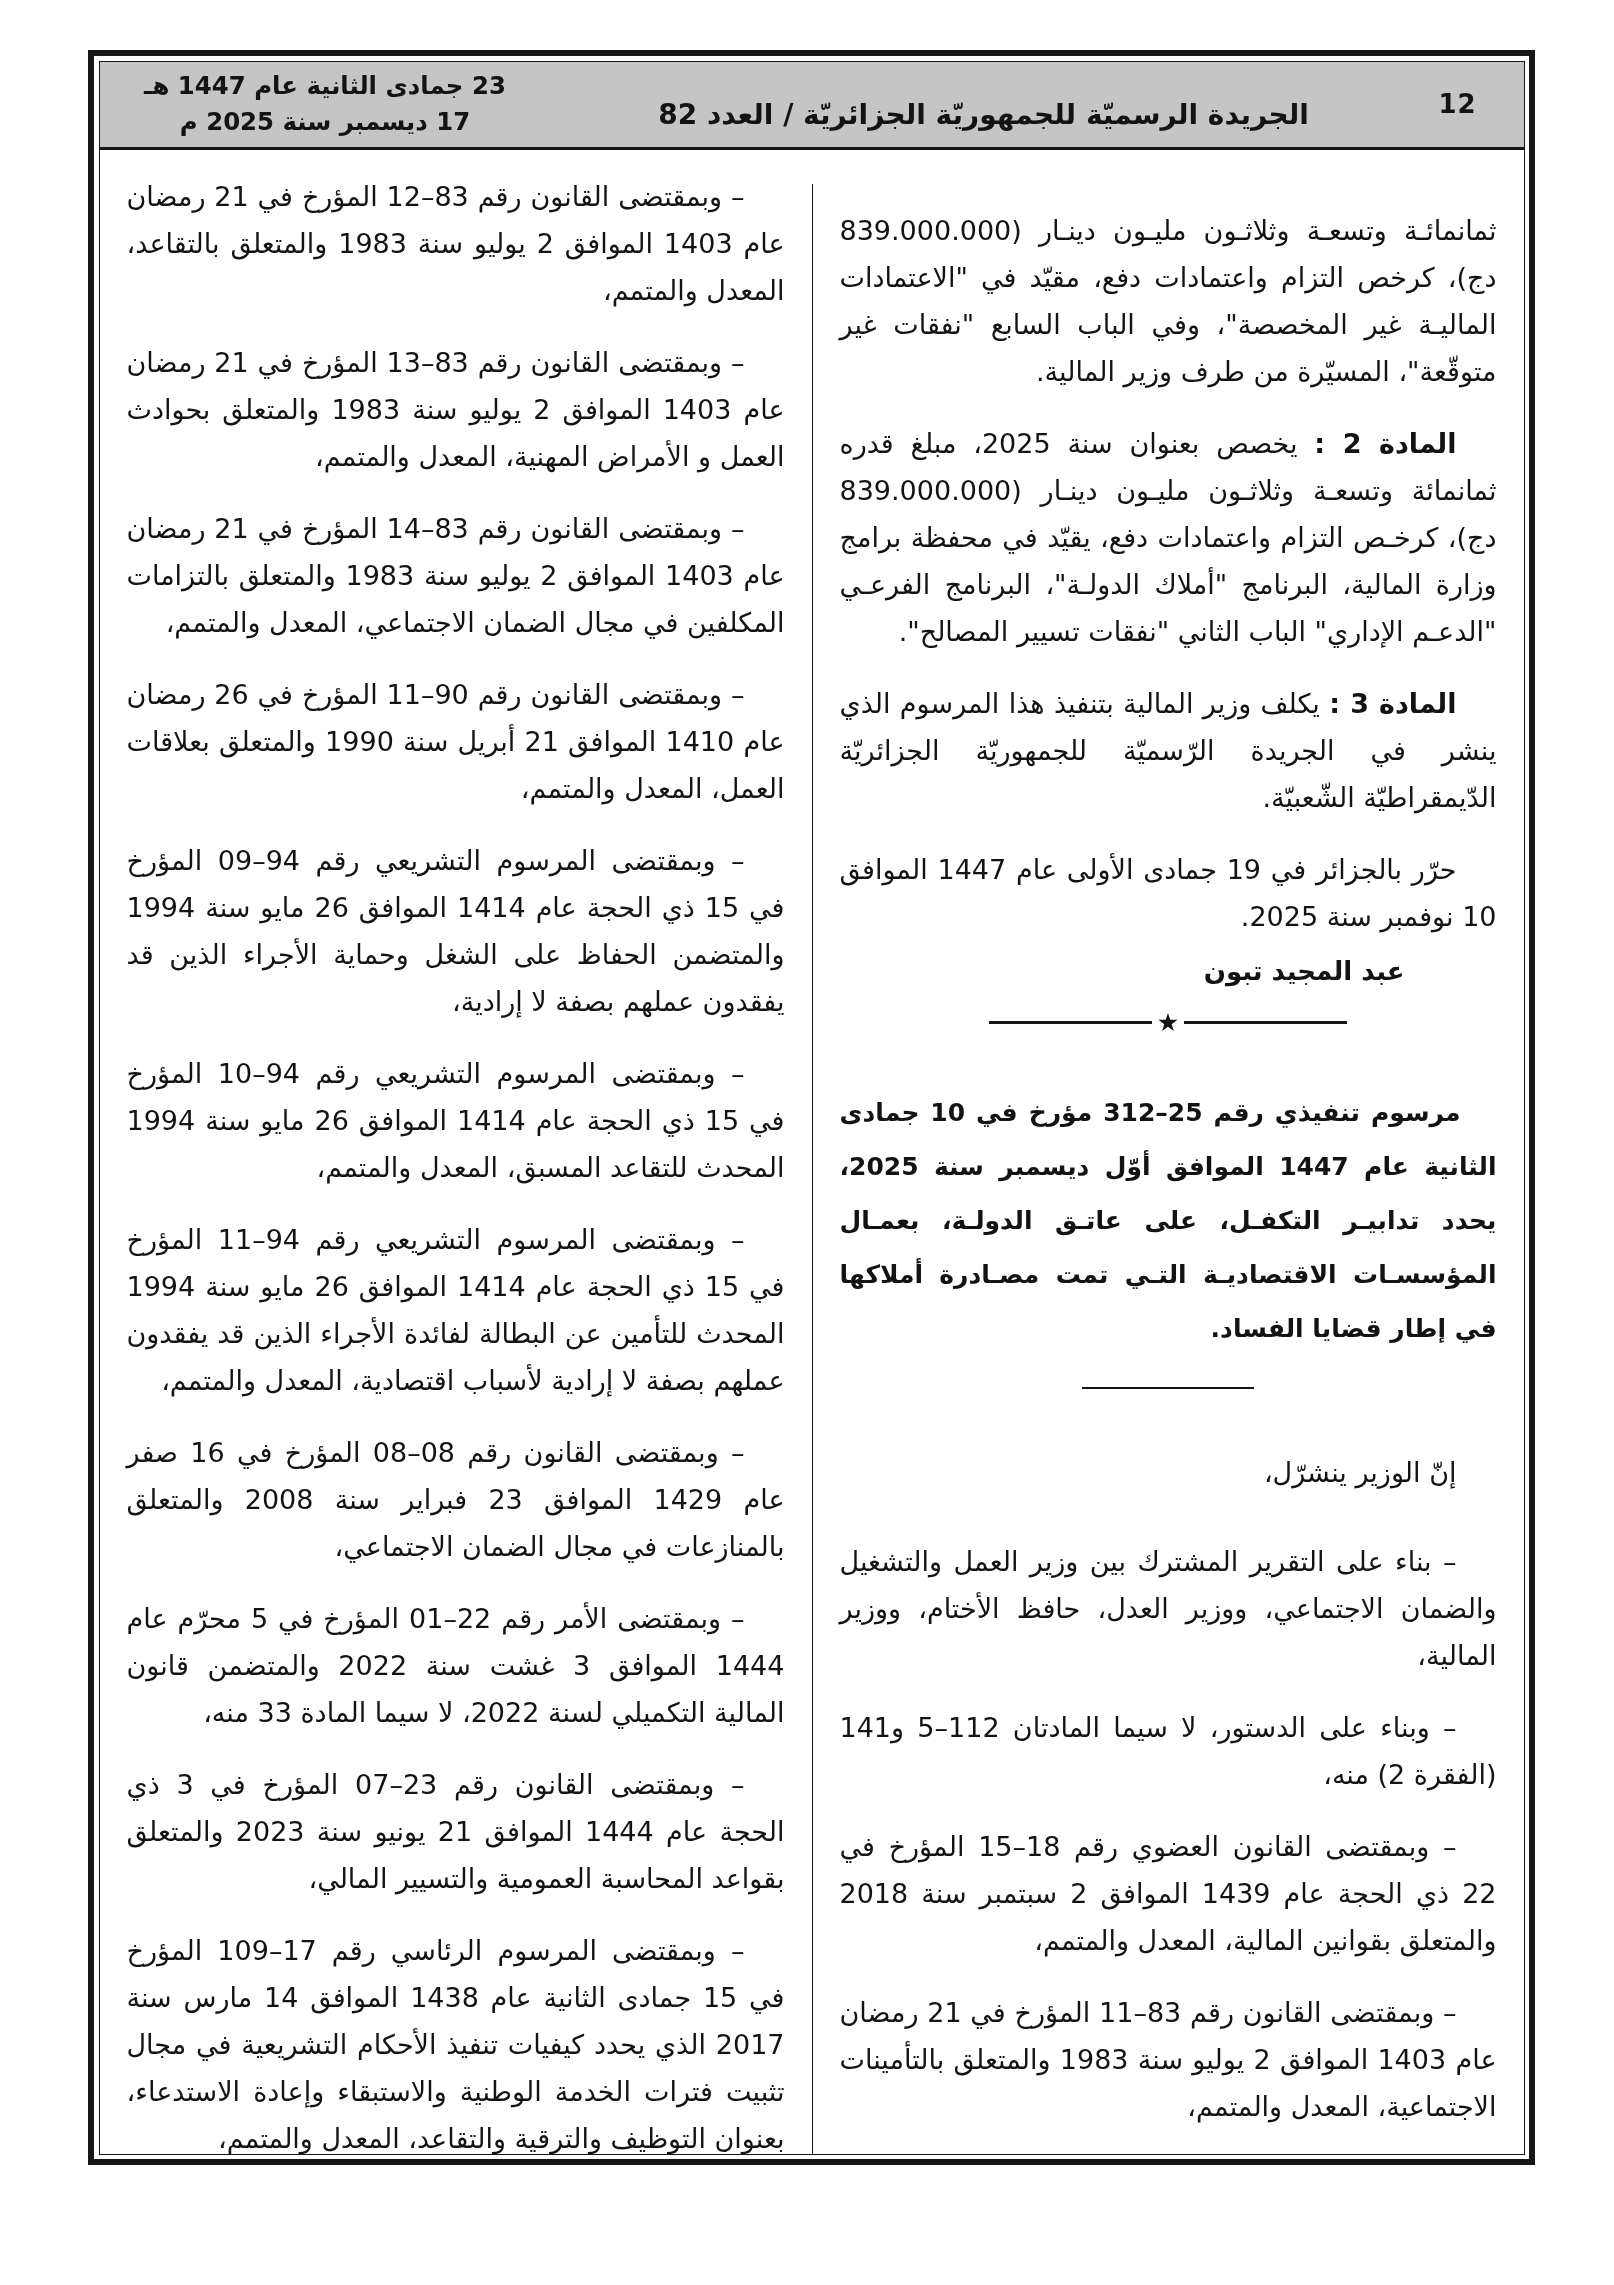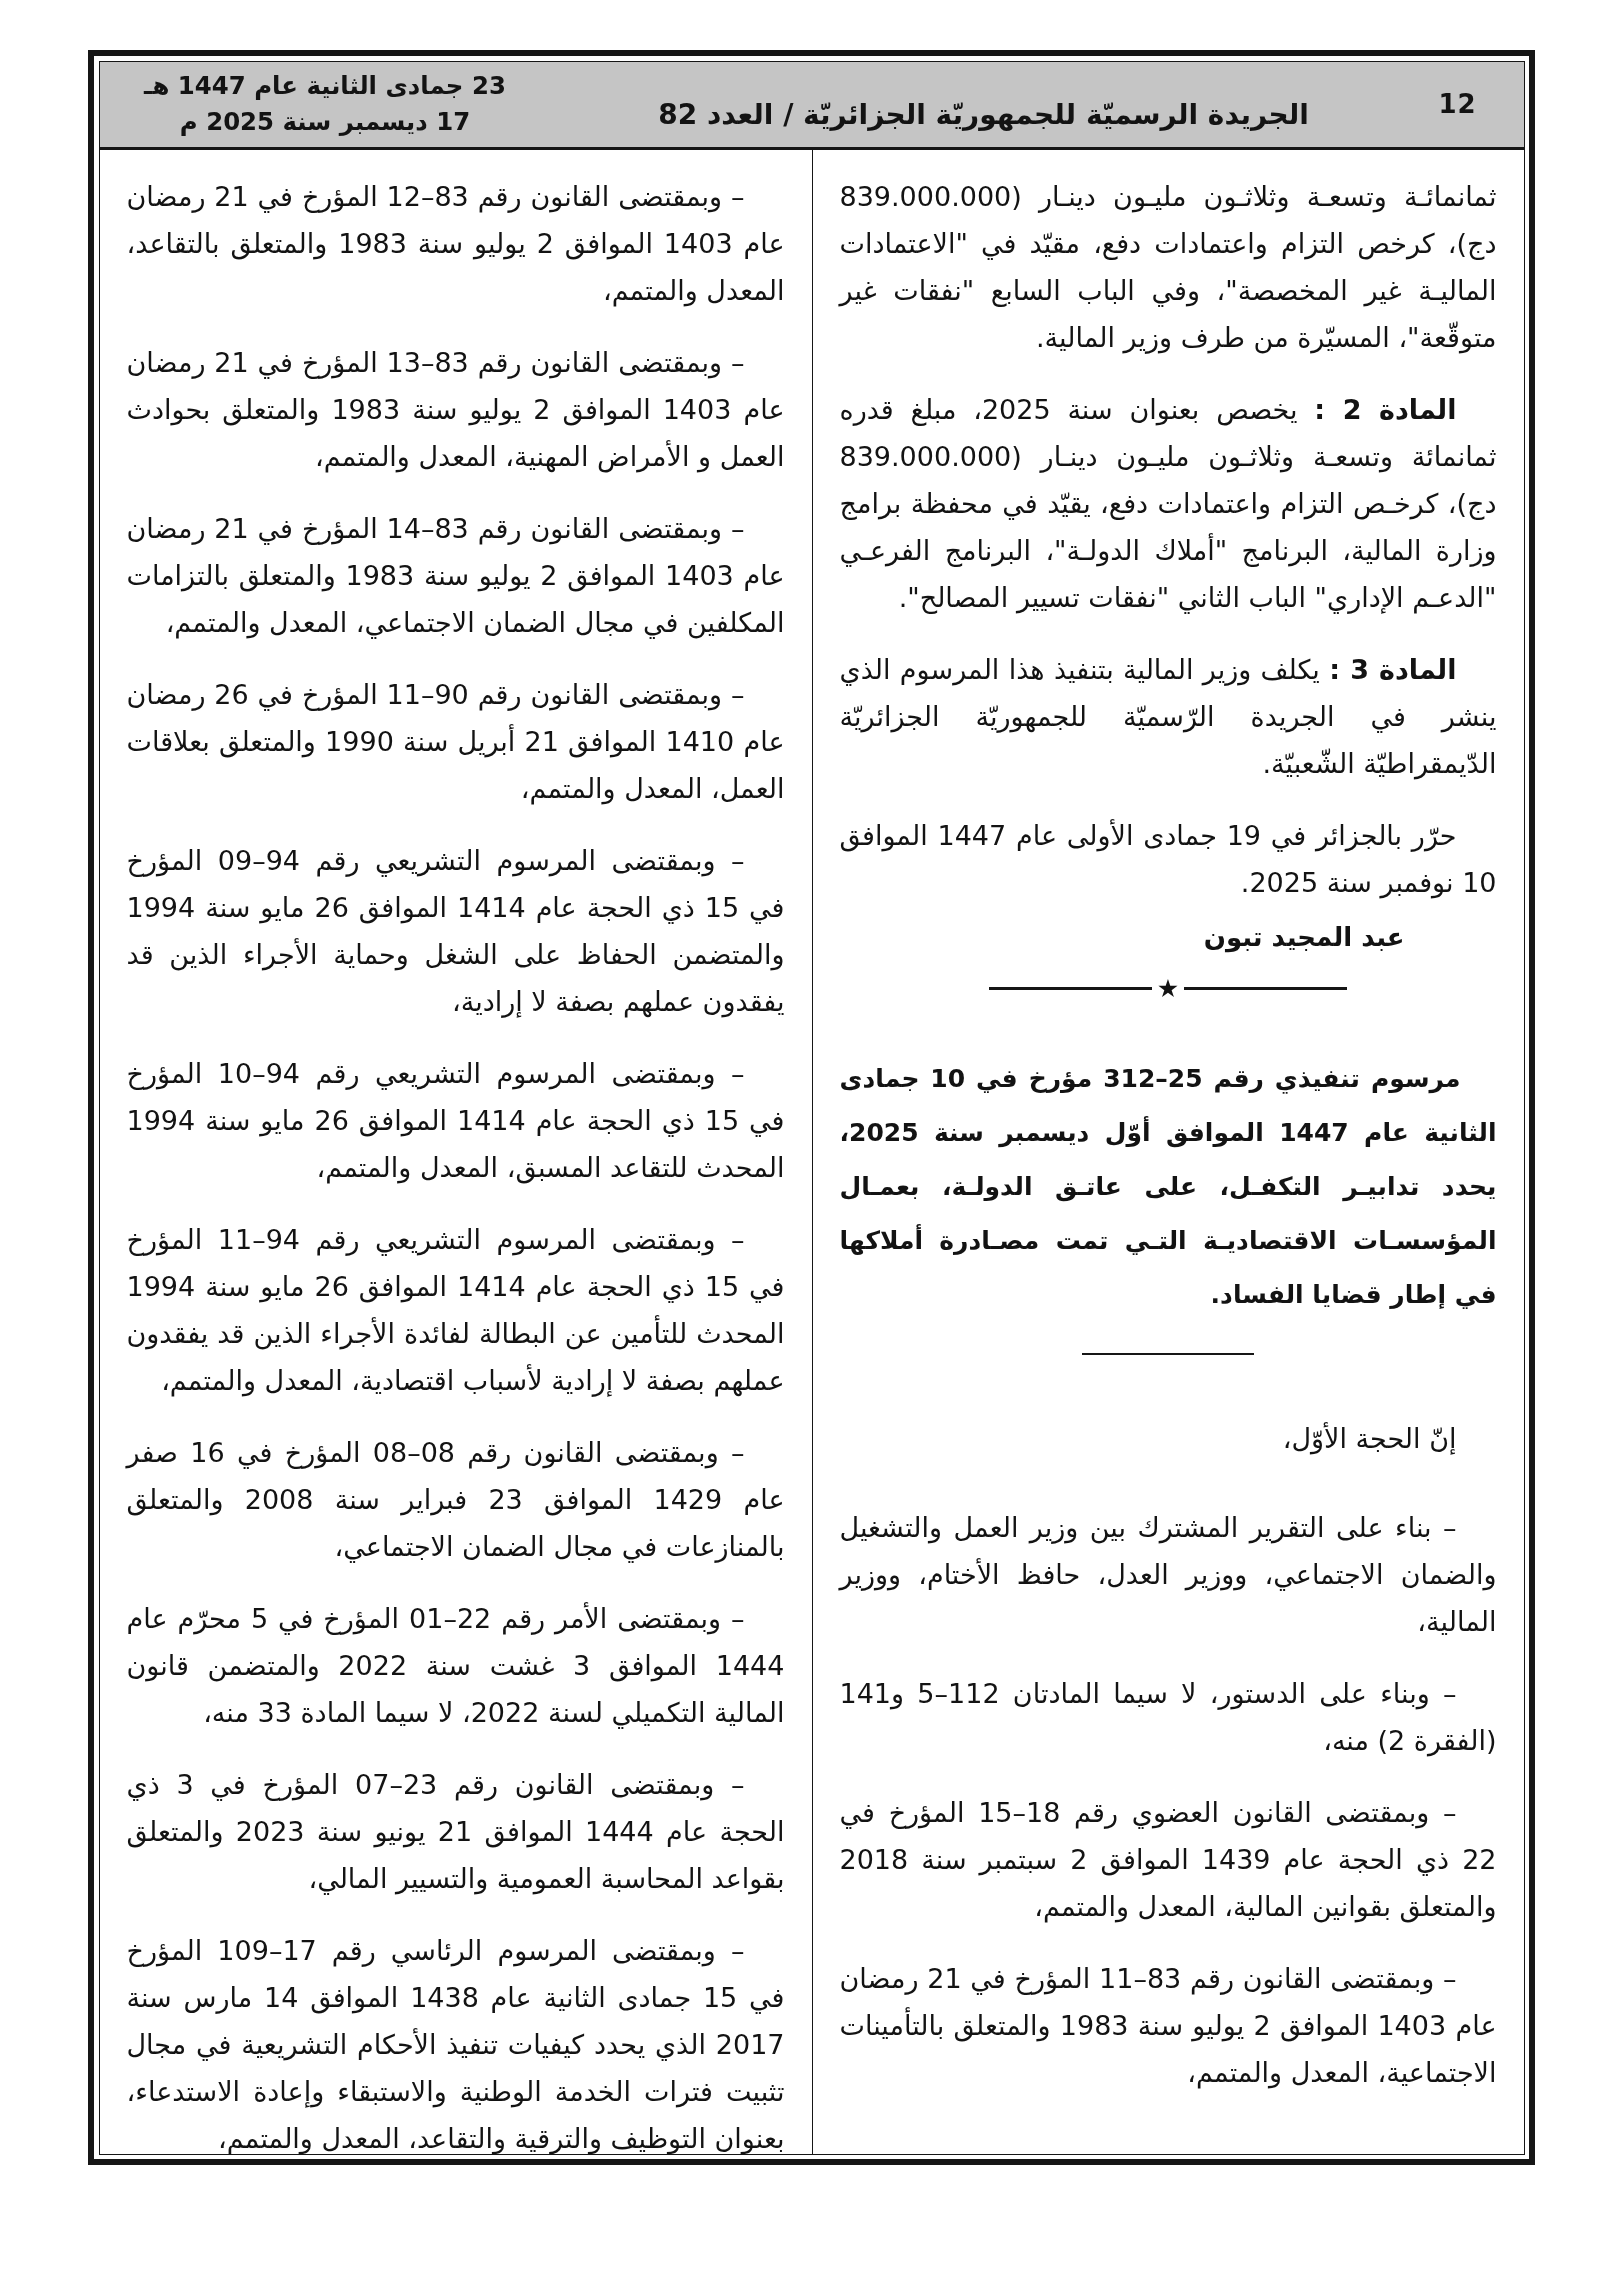--- a/index.html
+++ b/index.html
@@ -62,21 +62,21 @@
   .columns {
     flex: 1;
     display: flex;
     overflow: hidden;
   }
   .col {
     box-sizing: border-box;
     width: 50%;
     padding: 23.5px 27px 16.3px 27px;
   }
-  .col-right { border-left: 1.8px solid #161616; }
+  .col-right { border-left: 1.8px solid #161616; margin-top: 34px; }
   .par {
     margin: 0 0 25px 0;
     font-size: 27px;
     line-height: 47px;
     text-align: justify;
     text-indent: 40px;
   }
   .no-indent { text-indent: 0; }
   .b { font-weight: bold; }
   .done-at { margin-bottom: 14.5px; }
@@ -140,21 +140,21 @@
         <div class="star-sep">
           <span class="line"></span>
           <span class="star">★</span>
           <span class="line"></span>
         </div>
 
         <p class="decree-title">مرسوم تنفيذي رقم 25–312 مؤرخ في 10 جمادى الثانية عام 1447 الموافق أوّل ديسمبر سنة 2025، يحدد تدابيـر التكفـل، على عاتـق الدولـة، بعمـال المؤسسـات الاقتصاديـة التـي تمت مصـادرة أملاكها في إطار قضايا الفساد.</p>
 
         <div class="plain-sep"></div>
 
-        <p class="par premier">إنّ الحجة الأوّل،</p>
+        <p class="par premier">إنّ الوزير ينشرّل،</p>
 
         <p class="par">– بناء على التقرير المشترك بين وزير العمل والتشغيل والضمان الاجتماعي، ووزير العدل، حافظ الأختام، ووزير المالية،</p>
         <p class="par">– وبناء على الدستور، لا سيما المادتان 112–5 و141 (الفقرة 2) منه،</p>
         <p class="par">– وبمقتضى القانون العضوي رقم 18–15 المؤرخ في 22 ذي الحجة عام 1439 الموافق 2 سبتمبر سنة 2018 والمتعلق بقوانين المالية، المعدل والمتمم،</p>
         <p class="par">– وبمقتضى القانون رقم 83–11 المؤرخ في 21 رمضان عام 1403 الموافق 2 يوليو سنة 1983 والمتعلق بالتأمينات الاجتماعية، المعدل والمتمم،</p>
       </div>
 
       <div class="col col-left">
         <p class="par">– وبمقتضى القانون رقم 83–12 المؤرخ في 21 رمضان عام 1403 الموافق 2 يوليو سنة 1983 والمتعلق بالتقاعد، المعدل والمتمم،</p>
         <p class="par">– وبمقتضى القانون رقم 83–13 المؤرخ في 21 رمضان عام 1403 الموافق 2 يوليو سنة 1983 والمتعلق بحوادث العمل و الأمراض المهنية، المعدل والمتمم،</p>

